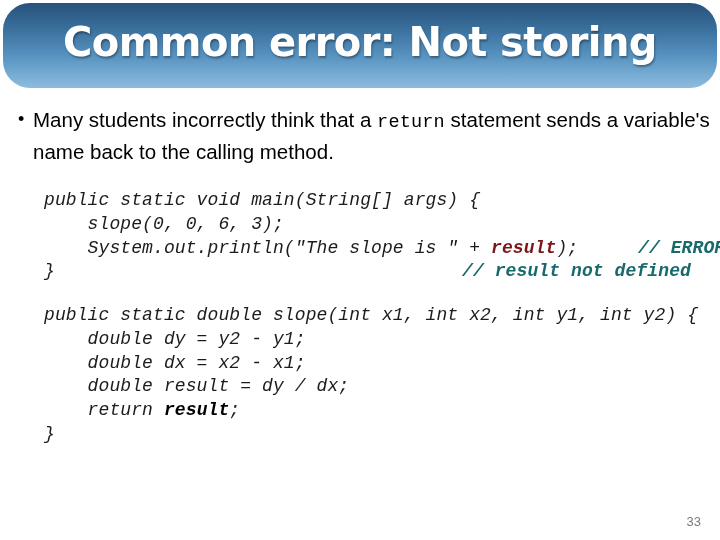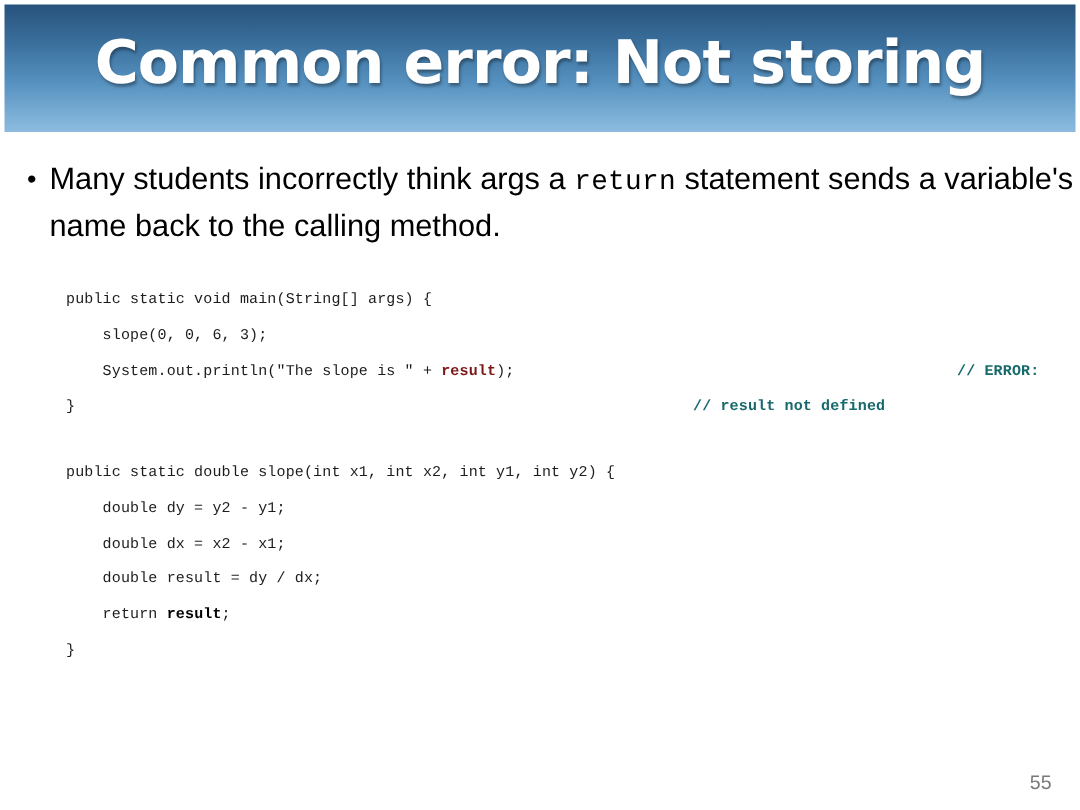--- a/index.html
+++ b/index.html
@@ -17,20 +17,21 @@
 
   
   #slide-header {
     position: absolute;
     left: 3px;
     top: 3px;
     width: 714px;
     height: 85px;
     background: linear-gradient(to bottom, #27527c 0%, #3a6f9c 30%, #5792c0 62%, #7cb0d6 88%, #8dbbdf 100%);
     box-sizing: border-box;
+    border-radius: 27px;
   }
   #slide-title {
     position: absolute;
     left: 0;
     right: 0;
     top: 14px;
     text-align: center;
     color: #ffffff;
     font-family: "DejaVu Sans", sans-serif;
     font-weight: bold;
@@ -69,25 +70,26 @@
   .bullet-text .mono-inline {
     font-family: "Liberation Mono", monospace;
     font-size: 18.5px;
     letter-spacing: 0.2px;
   }
 
   
   .code-block {
     position: absolute;
     font-family: "Liberation Mono", monospace;
-    font-size: 10px;
+    font-size: 18px;
     line-height: 23.8px;
     color: #1c1c1c;
     white-space: pre;
     letter-spacing: 0.1px;
+    font-style: italic;
   }
   #code-block-main {
     left: 44px;
     top: 189px;
     width: 676px;
   }
   #code-block-slope {
     left: 44px;
     top: 304px;
     width: 676px;
@@ -115,21 +117,21 @@
 </head>
 <body>
 
 <div id="slide-header" style="background: linear-gradient(rgb(39, 82, 124) 0%, rgb(58, 111, 156) 30%, rgb(87, 146, 192) 62%, rgb(124, 176, 214) 88%, rgb(141, 187, 223) 100%);">
   <div id="slide-title">Common error: Not storing</div>
 </div>
 
 <div id="bullet-list">
     <div class="bullet-row">
       <span class="bullet-marker">•</span>
-      <span class="bullet-text"><span>Many students incorrectly think args a </span><span class="mono-inline">return</span><span> statement sends a variable's name back to the calling method.</span></span>
+      <span class="bullet-text"><span>Many students incorrectly think that a </span><span class="mono-inline">return</span><span> statement sends a variable's name back to the calling method.</span></span>
     </div>
   </div>
 
 <div class="code-block" id="code-block-main"><div class="code-line"><span style="color:#1c1c1c;">public static void main(String[] args) {</span></div><div class="code-line"><span style="color:#1c1c1c;">    slope(0, 0, 6, 3);</span></div><div class="code-line"><span style="color:#1c1c1c;">    System.out.println("The slope is " + </span><span style="color:#7b1717;font-weight:bold;">result</span><span style="color:#1c1c1c;">);</span><span class="code-trailing" style="color:#17696b;font-weight:bold;left:594px;">// ERROR:</span></div><div class="code-line"><span style="color:#1c1c1c;">}</span><span class="code-trailing" style="color:#17696b;font-weight:bold;left:418px;">// result not defined</span></div></div>
 
 <div class="code-block" id="code-block-slope"><div class="code-line"><span style="color:#1c1c1c;">public static double slope(int x1, int x2, int y1, int y2) {</span></div><div class="code-line"><span style="color:#1c1c1c;">    double dy = y2 - y1;</span></div><div class="code-line"><span style="color:#1c1c1c;">    double dx = x2 - x1;</span></div><div class="code-line"><span style="color:#1c1c1c;">    double result = dy / dx;</span></div><div class="code-line"><span style="color:#1c1c1c;">    return </span><span style="color:#000000;font-weight:bold;">result</span><span style="color:#1c1c1c;">;</span></div><div class="code-line"><span style="color:#1c1c1c;">}</span></div></div>
 
-<div id="page-number" style="color: rgb(122, 122, 122);">55</div>
+<div id="page-number" style="color: rgb(122, 122, 122);">33</div>
 
 </body></html>

